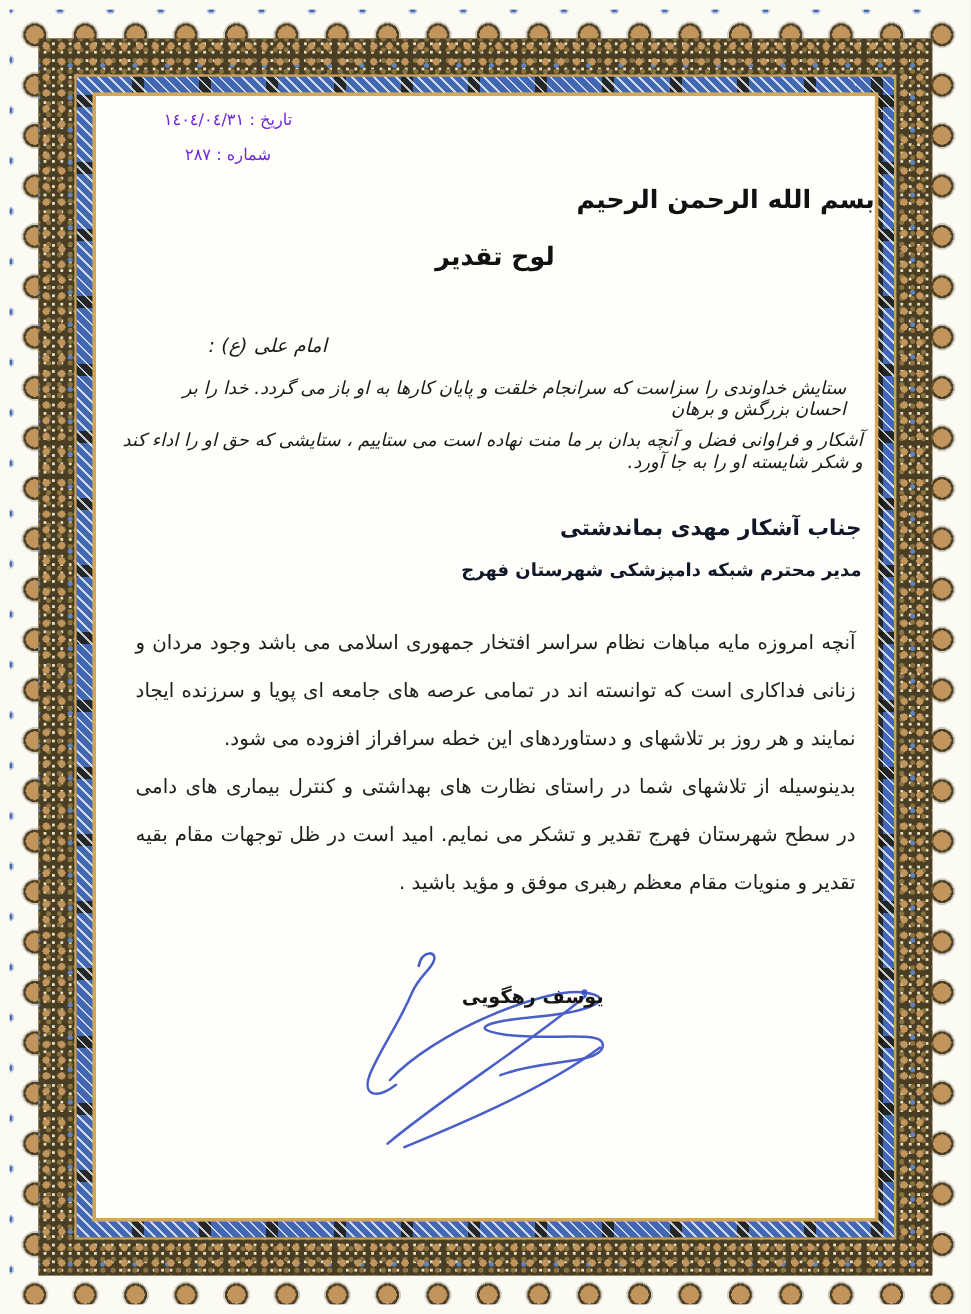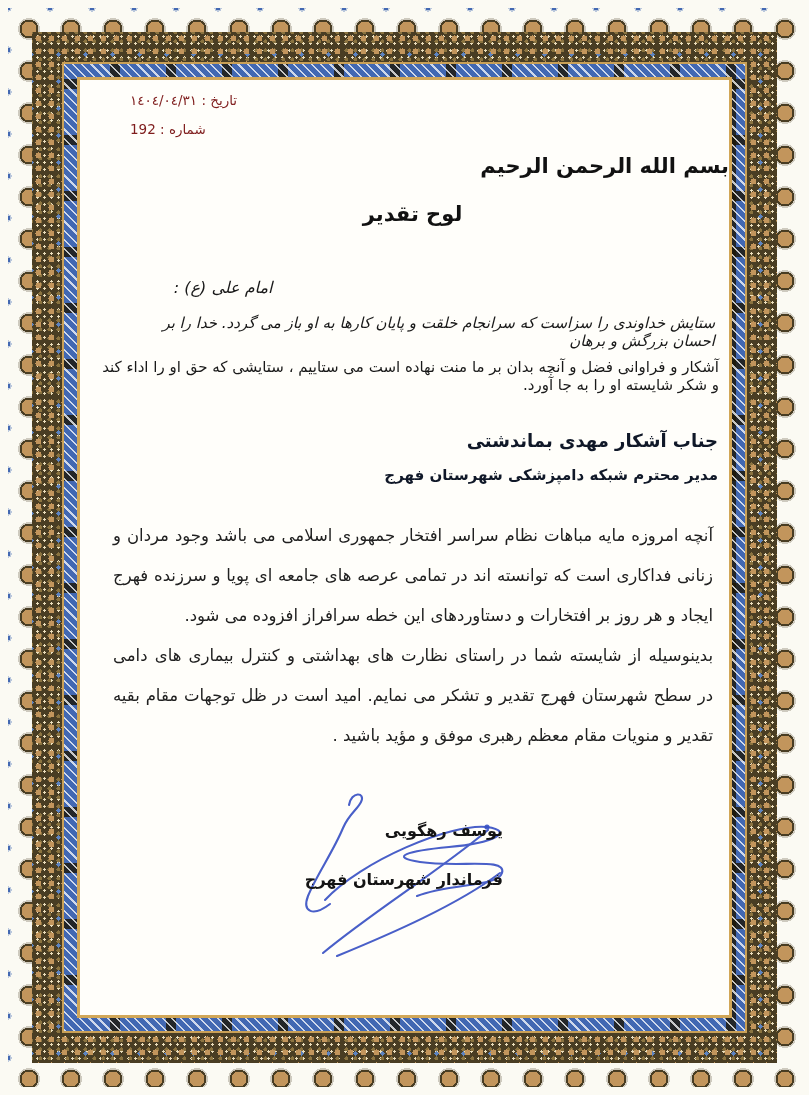--- a/index.html
+++ b/index.html
@@ -44,37 +44,37 @@
   }
   .frame-gold{padding:3px;background:var(--gold,#d2a758);}
   .content{
     position:relative;height:100%;background:var(--paper-inner,#fffefa);
     direction:rtl;color:#1f1f1f;
   }
   
   .abs{position:absolute;}
   .meta{
     top:6px;left:50px;width:120px;
-    font-size:13.5px;line-height:29px;color:#7f1d1d;
-    text-align:left;white-space:nowrap;
+    font-size:13.5px;line-height:29px;color:#6d28d9;
+    text-align:center;white-space:nowrap;
   }
   .basmala{
     top:74px;left:0;right:0;text-align:right;
     font-size:21px;font-weight:bold;color:#111;
   }
   .doc-title{
     top:122px;left:0;right:0;text-align:center;
     font-size:21px;font-weight:bold;color:#111;margin-left:16px;
   }
   .quote-attr{
     top:198px;left:50%;transform:translateX(calc(50% - 280px));
     font-size:16px;font-style:italic;white-space:nowrap;color:#191919;
   }
-  .quote-l1{top:234px;right:14px;left:40px;font-size:15px;font-style:italic;text-align:right;color:#191919;}
-  .quote-l2{top:278px;right:10px;left:20px;font-size:15px;color:#191919;}
+  .quote-l1{top:234px;right:24px;left:40px;font-size:15px;font-style:italic;text-align:right;color:#191919;}
+  .quote-l2{top:278px;right:10px;left:20px;font-size:15px;font-style:italic;color:#191919;}
   .recip-name{top:350px;right:11px;font-size:18px;font-weight:bold;color:#101828;}
   .recip-title{top:386px;right:11px;font-size:15px;font-weight:bold;color:#101828;}
   .body-block{top:436px;right:16px;left:33px;font-size:16.5px;color:#202020;}
   .body-block .ln{line-height:40px;height:40px;text-align:right;}
   .body-block .ln.j{text-align:justify;text-align-last:justify;}
   .sig-text{top:740px;right:226px;text-align:right;font-weight:bold;font-size:16px;color:#141414;}
   .sig-text .sig-name{line-height:22px;margin-bottom:27px;white-space:nowrap;}
   .sig-text .sig-title{line-height:22px;white-space:nowrap;}
   .sig-svg{top:703px;left:209px;width:232px;height:177px;pointer-events:none;}
 </style>
@@ -85,55 +85,54 @@
   <div class="fr frame-margin">
     <div class="fr frame-scallop">
       <div class="fr frame-main">
         <div class="fr frame-tanline">
           <div class="fr frame-blue">
             <div class="fr frame-gold">
               <div class="content">
 
                 <div class="abs meta">
                   <div>تاریخ : ١٤٠٤/٠٤/٣١</div>
-                  <div>شماره : 192</div>
+                  <div>شماره : ٢٨٧</div>
                 </div>
 
                 <div class="abs basmala">بسم الله الرحمن الرحیم</div>
                 <div class="abs doc-title">لوح تقدیر</div>
 
                 <div class="abs quote-attr">امام علی (ع) :</div>
                 <div class="abs quote-l1">ستایش خداوندی را سزاست که سرانجام خلقت و پایان کارها به او باز می گردد. خدا را بر احسان بزرگش و برهان</div>
                 <div class="abs quote-l2">آشکار و فراوانی فضل و آنچه بدان بر ما منت نهاده است می ستاییم ، ستایشی که حق او را اداء کند و شکر شایسته او را به جا آورد.</div>
 
                 <div class="abs recip-name">جناب آشکار مهدی بماندشتی</div>
                 <div class="abs recip-title">مدیر محترم شبکه دامپزشکی شهرستان فهرج</div>
 
                 <div class="abs body-block">
                   <div class="ln j">آنچه امروزه مایه مباهات نظام سراسر افتخار جمهوری اسلامی می باشد وجود مردان و</div>
-                  <div class="ln j">زنانی فداکاری است که توانسته اند در تمامی عرصه های جامعه ای پویا و سرزنده فهرج</div>
-                  <div class="ln">ایجاد و هر روز بر افتخارات و دستاوردهای این خطه سرافراز افزوده می شود.</div>
-                  <div class="ln j">بدینوسیله از شایسته شما در راستای نظارت های بهداشتی و کنترل بیماری های دامی</div>
+                  <div class="ln j">زنانی فداکاری است که توانسته اند در تمامی عرصه های جامعه ای پویا و سرزنده ایجاد</div>
+                  <div class="ln">نمایند و هر روز بر تلاشهای و دستاوردهای این خطه سرافراز افزوده می شود.</div>
+                  <div class="ln j">بدینوسیله از تلاشهای شما در راستای نظارت های بهداشتی و کنترل بیماری های دامی</div>
                   <div class="ln j">در سطح شهرستان فهرج تقدیر و تشکر می نمایم. امید است در ظل توجهات مقام بقیه</div>
                   <div class="ln">تقدیر و منویات مقام معظم رهبری موفق و مؤید باشید .</div>
                 </div>
 
                 <svg class="abs sig-svg" viewBox="0 0 232 177" fill="none" xmlns="http://www.w3.org/2000/svg">
                   <g stroke="#3a52c4" stroke-width="2.1" stroke-linecap="round" fill="none" opacity="0.92">
                     <path d="M 60 22 C 62 8 77 9 72 19 C 68 27 60 31 54 45 C 44 69 27 93 19 113 C 13 129 24 134 41 121"></path>
                     <path d="M 36 117 C 72 78 162 40 198 44 C 226 48 206 60 160 64 C 118 68 99 74 131 79 C 170 85 218 74 213 90 C 209 104 161 100 128 113"></path>
                     <path d="M 199 47 C 150 88 82 130 34 170"></path>
                     <path d="M 211 90 C 168 122 104 150 48 173"></path>
                   </g>
                   <circle cx="198" cy="44" r="2.6" fill="#3a52c4" opacity="0.92"></circle>
                 </svg>
 
                 <div class="abs sig-text">
                   <div class="sig-name">یوسف رهگویی</div>
-                  <div class="sig-title">فرماندار شهرستان فهرج</div>
                 </div>
 
               </div>
             </div>
           </div>
         </div>
       </div>
     </div>
   </div>
 </div>

